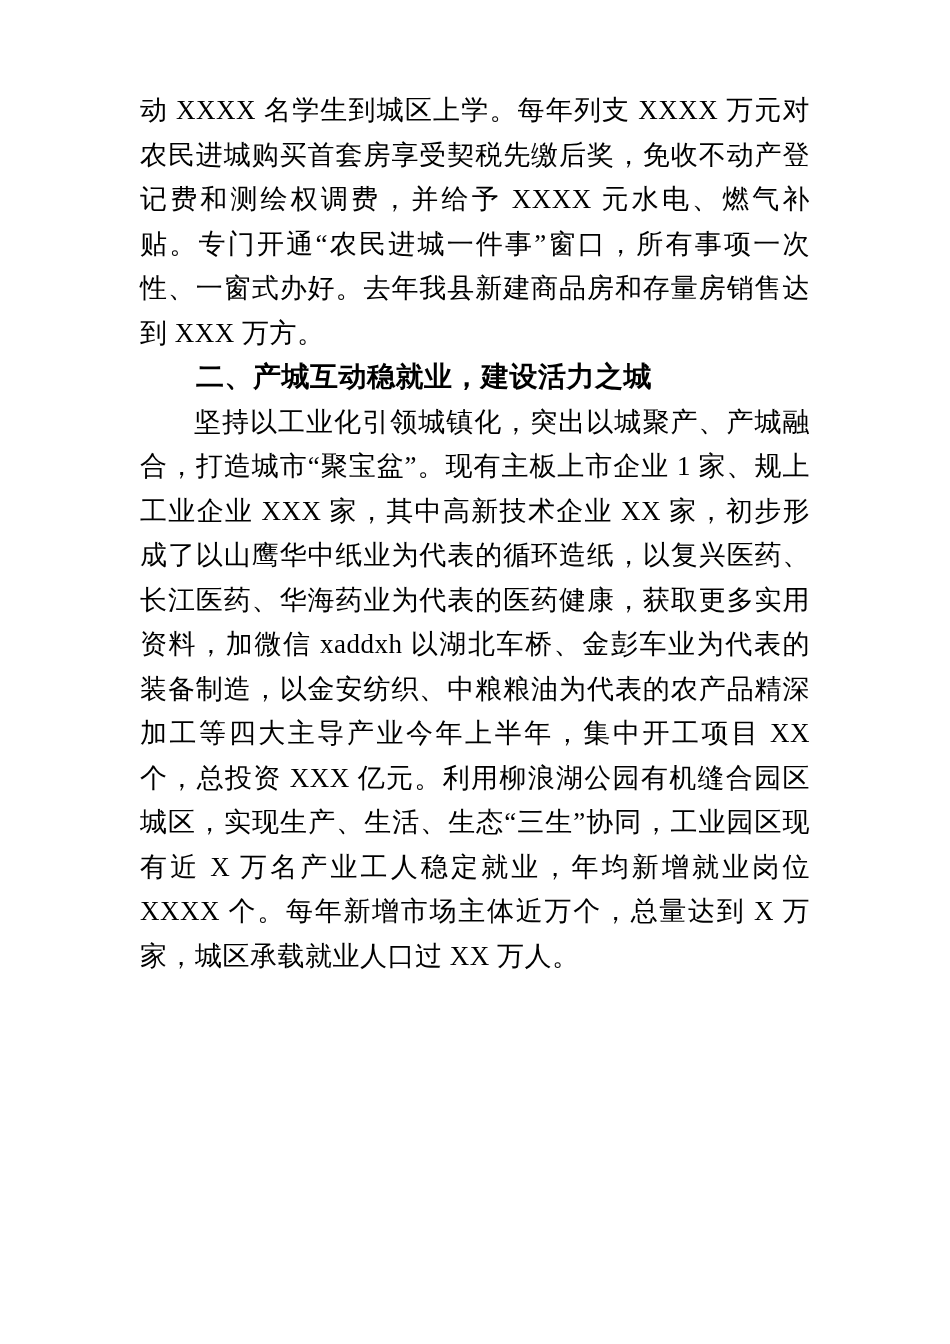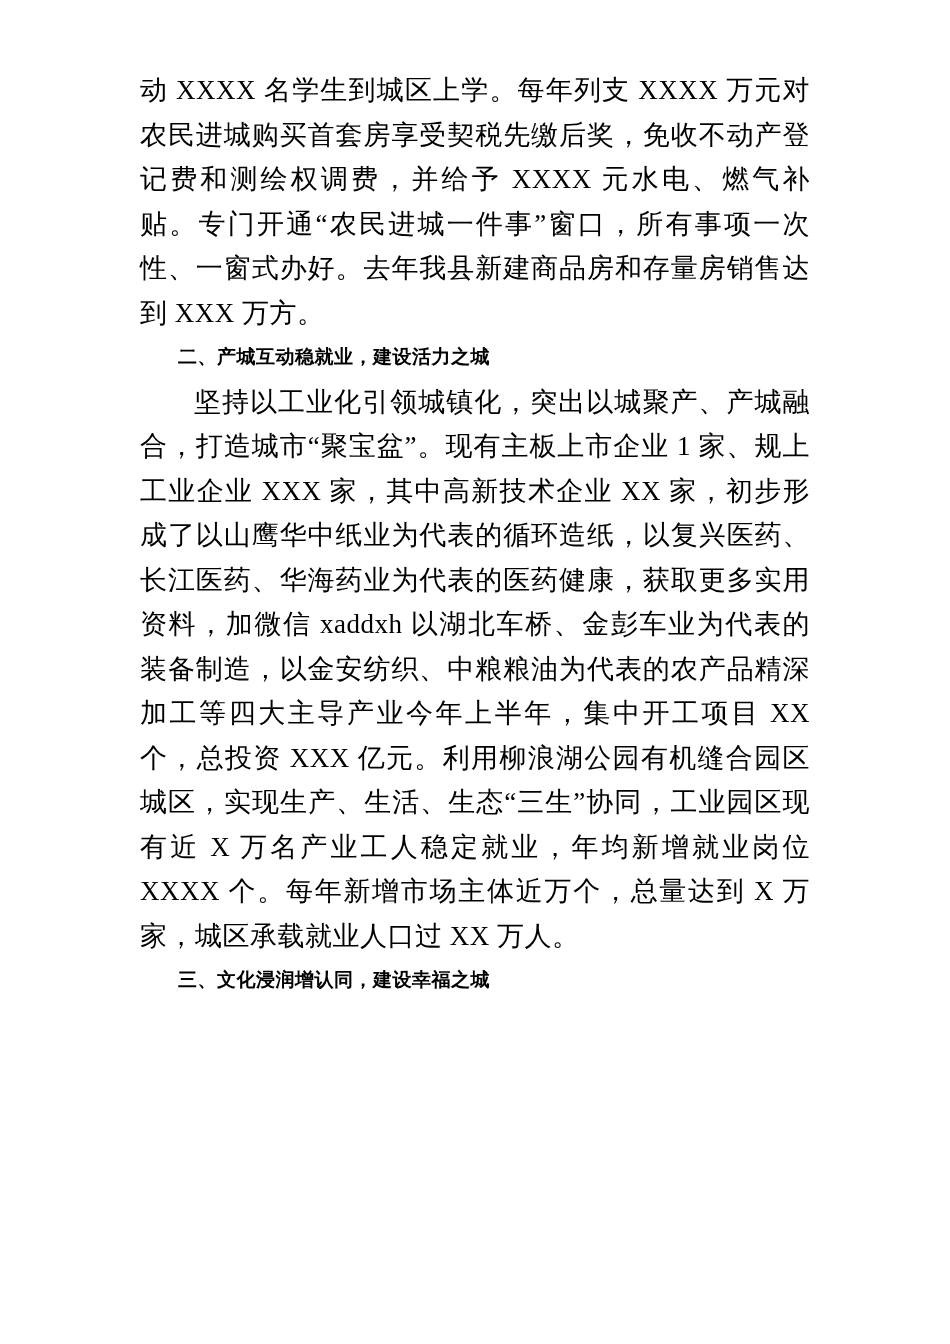--- a/index.html
+++ b/index.html
@@ -6,56 +6,55 @@
     margin: 0;
     padding: 0;
     background: #ffffff;
   }
   .page {
     position: relative;
     width: 950px;
     height: 1344px;
     box-sizing: border-box;
     background: #ffffff;
-    padding: 68px 140px 0 140px;
+    padding: 88px 140px 0 140px;
     overflow: hidden;
     color: #000000;
   }
   .body-para {
     margin: 0;
     font-family: "Liberation Serif", "DejaVu Serif", serif;
     font-size: 27px;
     line-height: 44.5px;
     text-align: justify;
     text-justify: inter-ideograph;
     color: #000000;
     letter-spacing: 0.5px;
   }
   .body-para.indented {
     text-indent: 2em;
   }
   .section-heading {
     margin: 0;
     font-family: "Liberation Sans", "DejaVu Sans", sans-serif;
     font-weight: 700;
-    font-size: 19px;
+    font-size: 28px;
     line-height: 44.5px;
     text-indent: 2em;
     color: #000000;
     letter-spacing: 0.5px;
     text-align: left;
   }
 </style>
 </head>
 <body>
 
 <div class="page">
 
   <p class="body-para">动 XXXX 名学生到城区上学。每年列支 XXXX 万元对农民进城购买首套房享受契税先缴后奖，免收不动产登记费和测绘权调费，并给予 XXXX 元水电、燃气补贴。专门开通“农民进城一件事”窗口，所有事项一次性、一窗式办好。去年我县新建商品房和存量房销售达到 XXX 万方。</p>
 
   <h2 class="section-heading">二、产城互动稳就业，建设活力之城</h2>
 
   <p class="body-para indented">坚持以工业化引领城镇化，突出以城聚产、产城融合，打造城市“聚宝盆”。现有主板上市企业 1 家、规上工业企业 XXX 家，其中高新技术企业 XX 家，初步形成了以山鹰华中纸业为代表的循环造纸，以复兴医药、长江医药、华海药业为代表的医药健康，获取更多实用资料，加微信 xaddxh 以湖北车桥、金彭车业为代表的装备制造，以金安纺织、中粮粮油为代表的农产品精深加工等四大主导产业今年上半年，集中开工项目 XX 个，总投资 XXX 亿元。利用柳浪湖公园有机缝合园区城区，实现生产、生活、生态“三生”协同，工业园区现有近 X 万名产业工人稳定就业，年均新增就业岗位 XXXX 个。每年新增市场主体近万个，总量达到 X 万家，城区承载就业人口过 XX 万人。</p>
 
-  <h2 class="section-heading">三、文化浸润增认同，建设幸福之城</h2>
 
 
 </div>
 
 </body></html>

